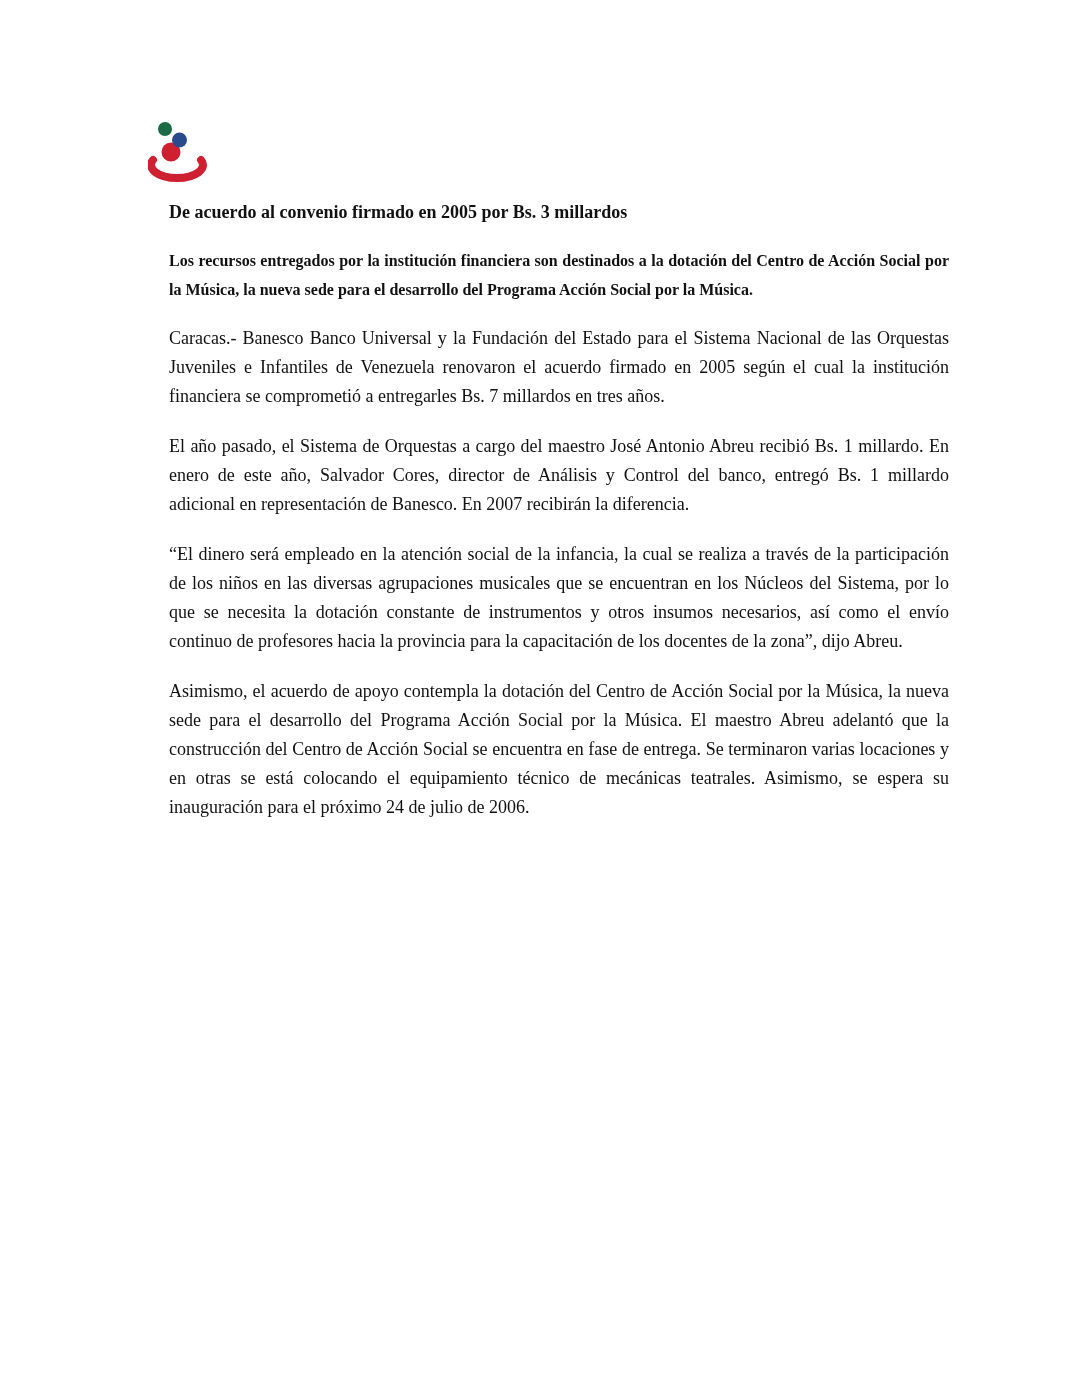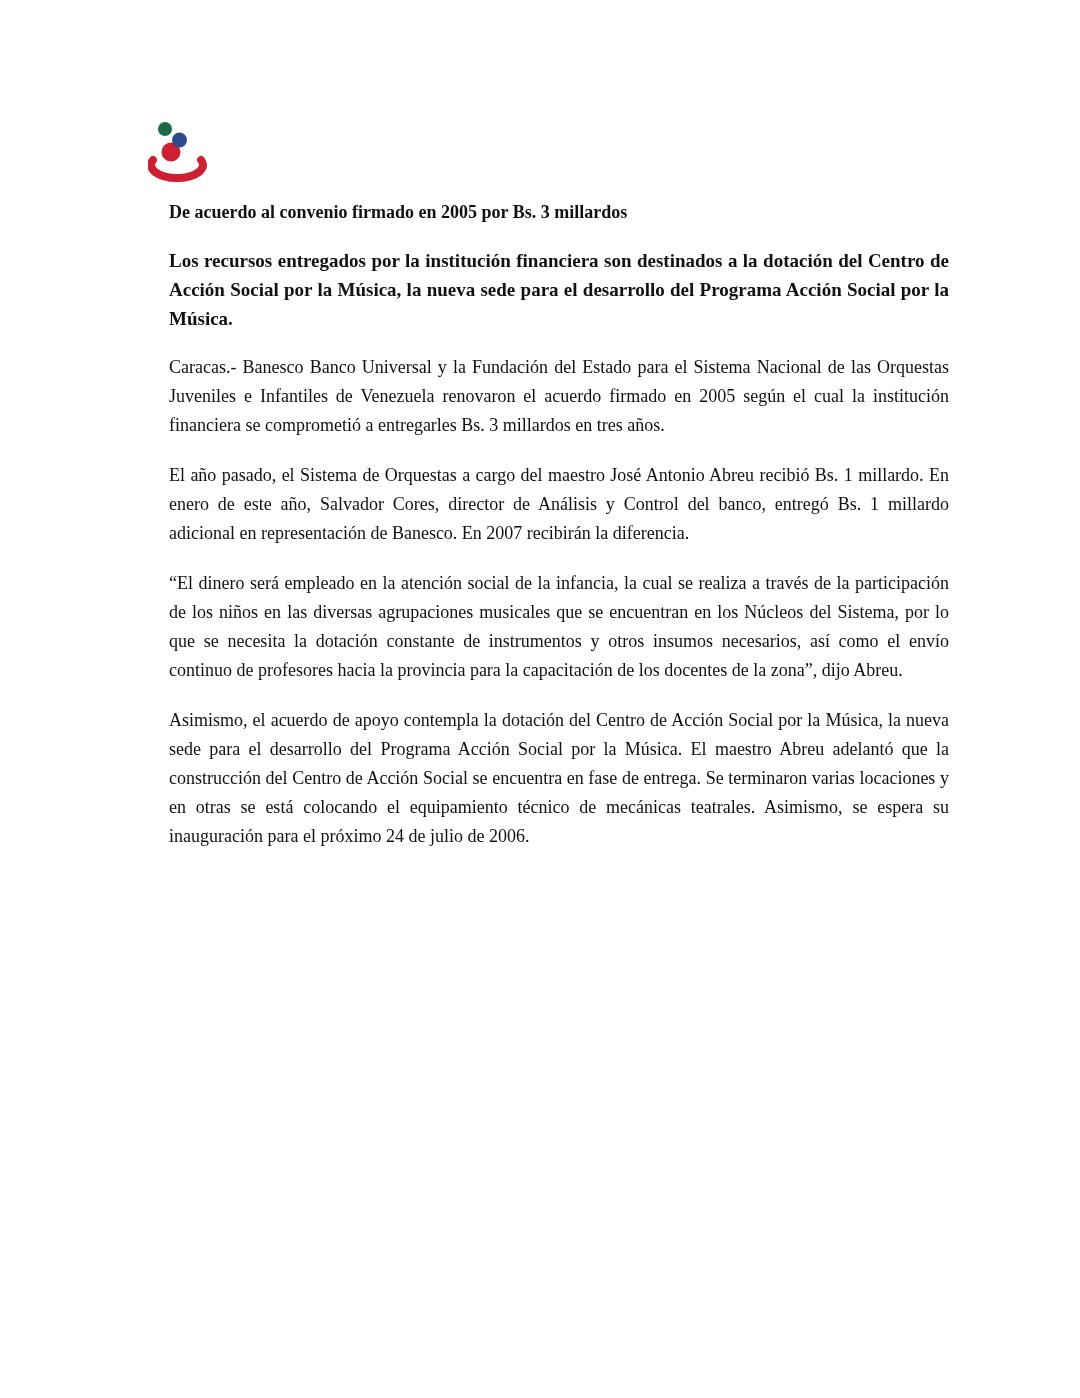--- a/index.html
+++ b/index.html
@@ -61,21 +61,21 @@
   }
   .headline {
     font-weight: bold;
     font-size: 18px;
     line-height: 29px;
     margin-bottom: 19px;
     white-space: pre-wrap;
   }
   .lead {
     font-weight: bold;
-    font-size: 19px;
+    font-size: 16px;
     line-height: 29px;
     text-align: justify;
     margin-bottom: 20px;
   }
   .body-par {
     font-size: 18px;
     line-height: 29px;
     text-align: justify;
     margin-bottom: 21px;
   }
@@ -90,19 +90,19 @@
       <path d="M 5 44 A 26 13 0 1 0 53 44" fill="none" stroke="#ce2030" stroke-width="8" stroke-linecap="round"></path>
       <circle cx="23" cy="36" r="9.5" fill="#ce2030"></circle>
       <circle cx="31.5" cy="24" r="7.5" fill="#2b4a8b"></circle>
       <circle cx="17" cy="13" r="7" fill="#1a6b44"></circle>
     </svg>
   </div>
 
   <div class="content">
     <div class="headline">De acuerdo al convenio firmado en 2005 por Bs. 3 millardos</div>
     <div class="lead">Los recursos entregados por la institución financiera son destinados a la dotación del Centro de Acción Social por la Música, la nueva sede para el desarrollo del Programa Acción Social por la Música.</div>
-    <p class="body-par">Caracas.- Banesco Banco Universal y la Fundación del Estado para el Sistema Nacional de las Orquestas Juveniles e Infantiles de Venezuela renovaron el acuerdo firmado en 2005 según el cual la institución financiera se comprometió a entregarles Bs. 3 millardos en tres años.</p>
+    <p class="body-par">Caracas.- Banesco Banco Universal y la Fundación del Estado para el Sistema Nacional de las Orquestas Juveniles e Infantiles de Venezuela renovaron el acuerdo firmado en 2005 según el cual la institución financiera se comprometió a entregarles Bs. 7 millardos en tres años.</p>
     <p class="body-par">El año pasado, el Sistema de Orquestas a cargo del maestro José Antonio Abreu recibió Bs. 1 millardo. En enero de este año, Salvador Cores, director de Análisis y Control del banco, entregó Bs. 1 millardo adicional en representación de Banesco. En 2007 recibirán  la diferencia.</p>
     <p class="body-par">“El dinero será empleado en la atención social de la infancia, la cual se realiza a través de la participación de los niños en las diversas agrupaciones musicales que se encuentran en los Núcleos del Sistema, por lo que se necesita la dotación constante de instrumentos y otros insumos necesarios, así como el envío continuo de profesores hacia la provincia para la capacitación de los docentes de la zona”, dijo Abreu.</p>
     <p class="body-par">Asimismo, el acuerdo de apoyo contempla la dotación del Centro de Acción Social por la Música, la nueva sede para el desarrollo del Programa Acción Social por la Música. El maestro Abreu adelantó que la construcción del Centro de Acción Social se encuentra en fase de entrega. Se terminaron varias locaciones y en otras se está colocando el equipamiento técnico de mecánicas teatrales. Asimismo, se espera su inauguración para el próximo 24 de julio de 2006.</p>
   </div>
 
 </div>
 
 </body></html>

